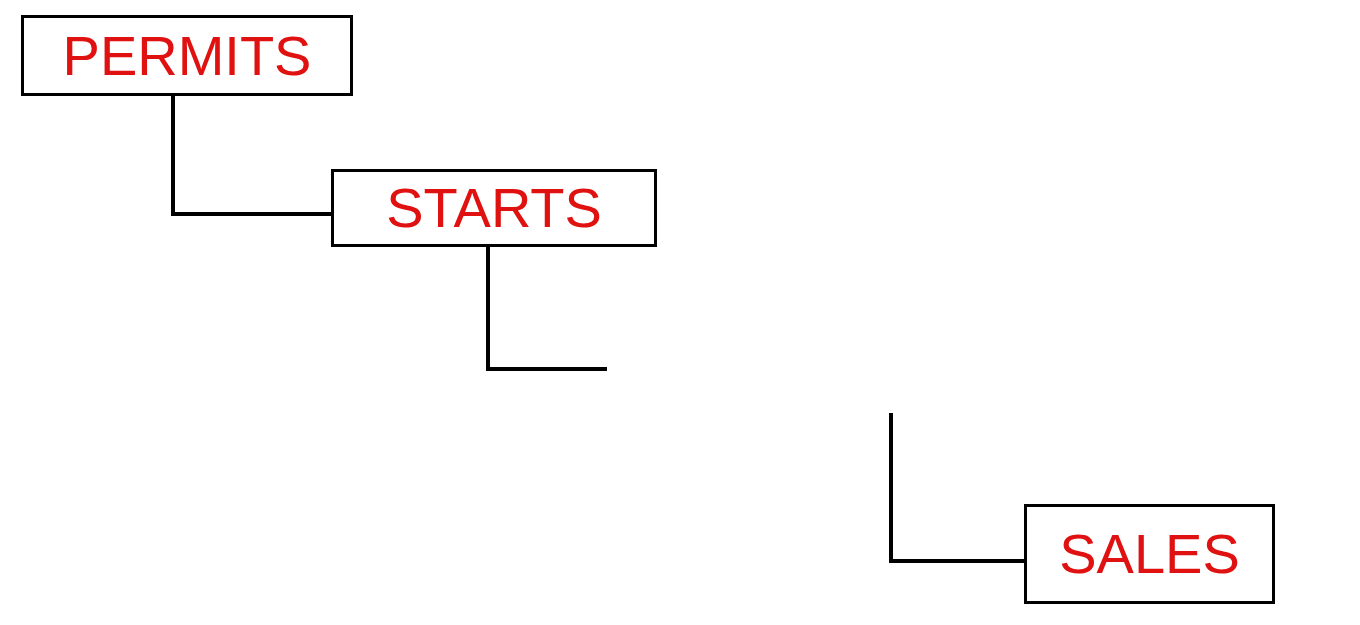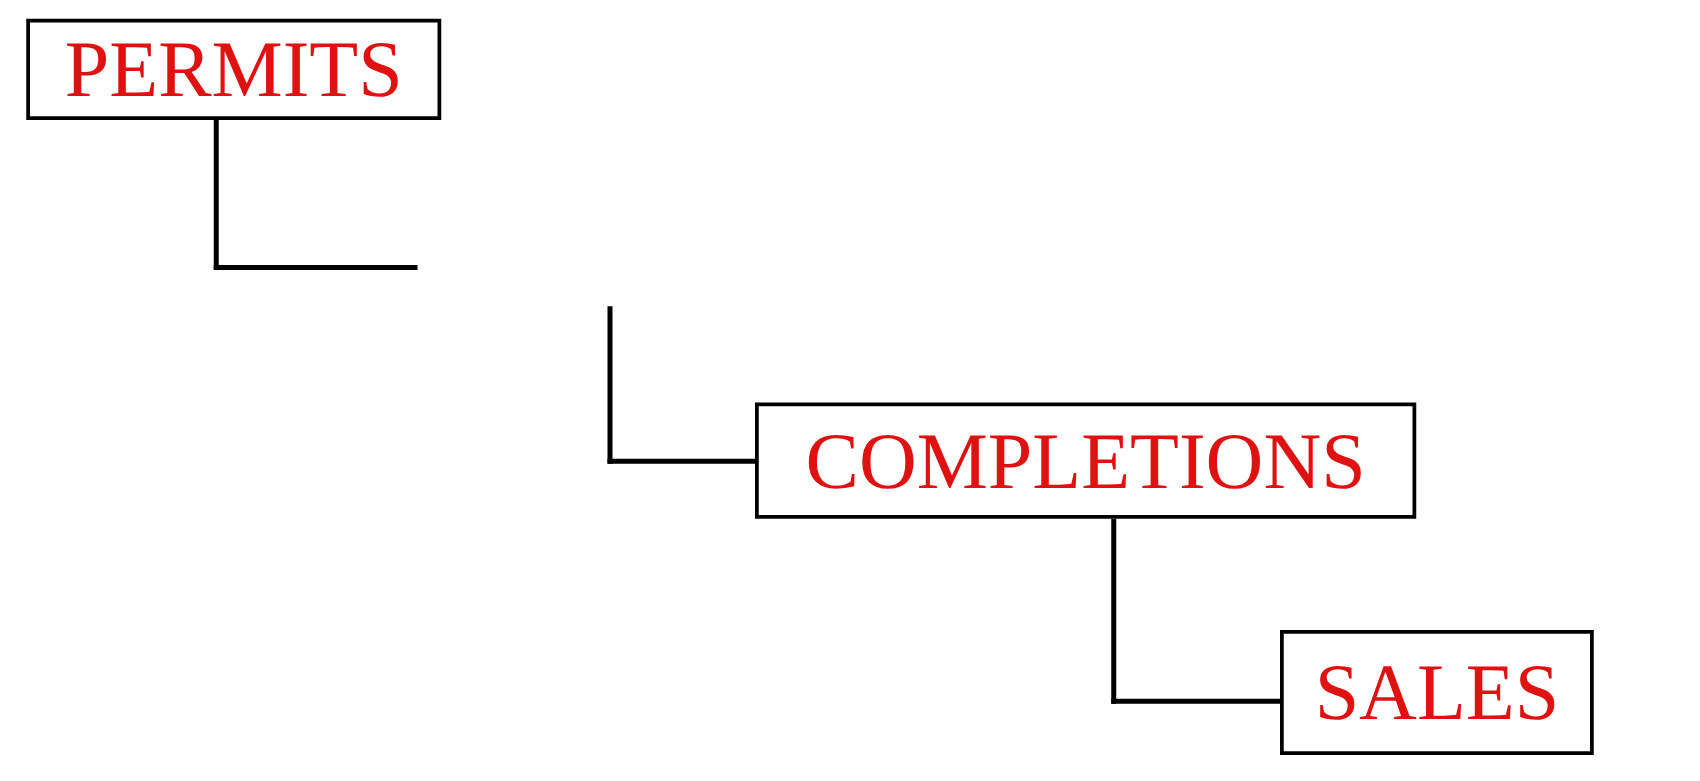--- a/index.html
+++ b/index.html
@@ -23,22 +23,22 @@
     box-sizing: border-box;
     background: #ffffff;
     border: 3px solid #000000;
     display: flex;
     align-items: center;
     justify-content: center;
     z-index: 3;
   }
   .node-label {
     color: #e01111;
-    font-family: Liberation Serif, serif;
-    font-size: 64px;
+    font-family: Liberation Sans, sans-serif;
+    font-size: 56px;
     font-weight: 400;
     line-height: 1;
     letter-spacing: 0px;
     white-space: nowrap;
     user-select: none;
   }
 
   
   #node-permits      { left: 21px;   top: 15px;  width: 332px; height: 81px; }
   #node-starts       { left: 331px;  top: 169px; width: 326px; height: 78px; }
@@ -77,22 +77,22 @@
   <div class="conn-v" id="conn2-v"></div>
   <div class="conn-h" id="conn2-h"></div>
 
   <div class="conn-v" id="conn3-v"></div>
   <div class="conn-h" id="conn3-h"></div>
 
   <div class="node" id="node-permits">
     <span class="node-label">PERMITS</span>
   </div>
 
+  <div class="node" id="node-starts">
+    <span class="node-label">STARTS</span>
+  </div>
 
-  <div class="node" id="node-completions">
-    <span class="node-label">COMPLETIONS</span>
-  </div>
 
   <div class="node" id="node-sales">
     <span class="node-label">SALES</span>
   </div>
 
 </div>
 
 </body></html>

